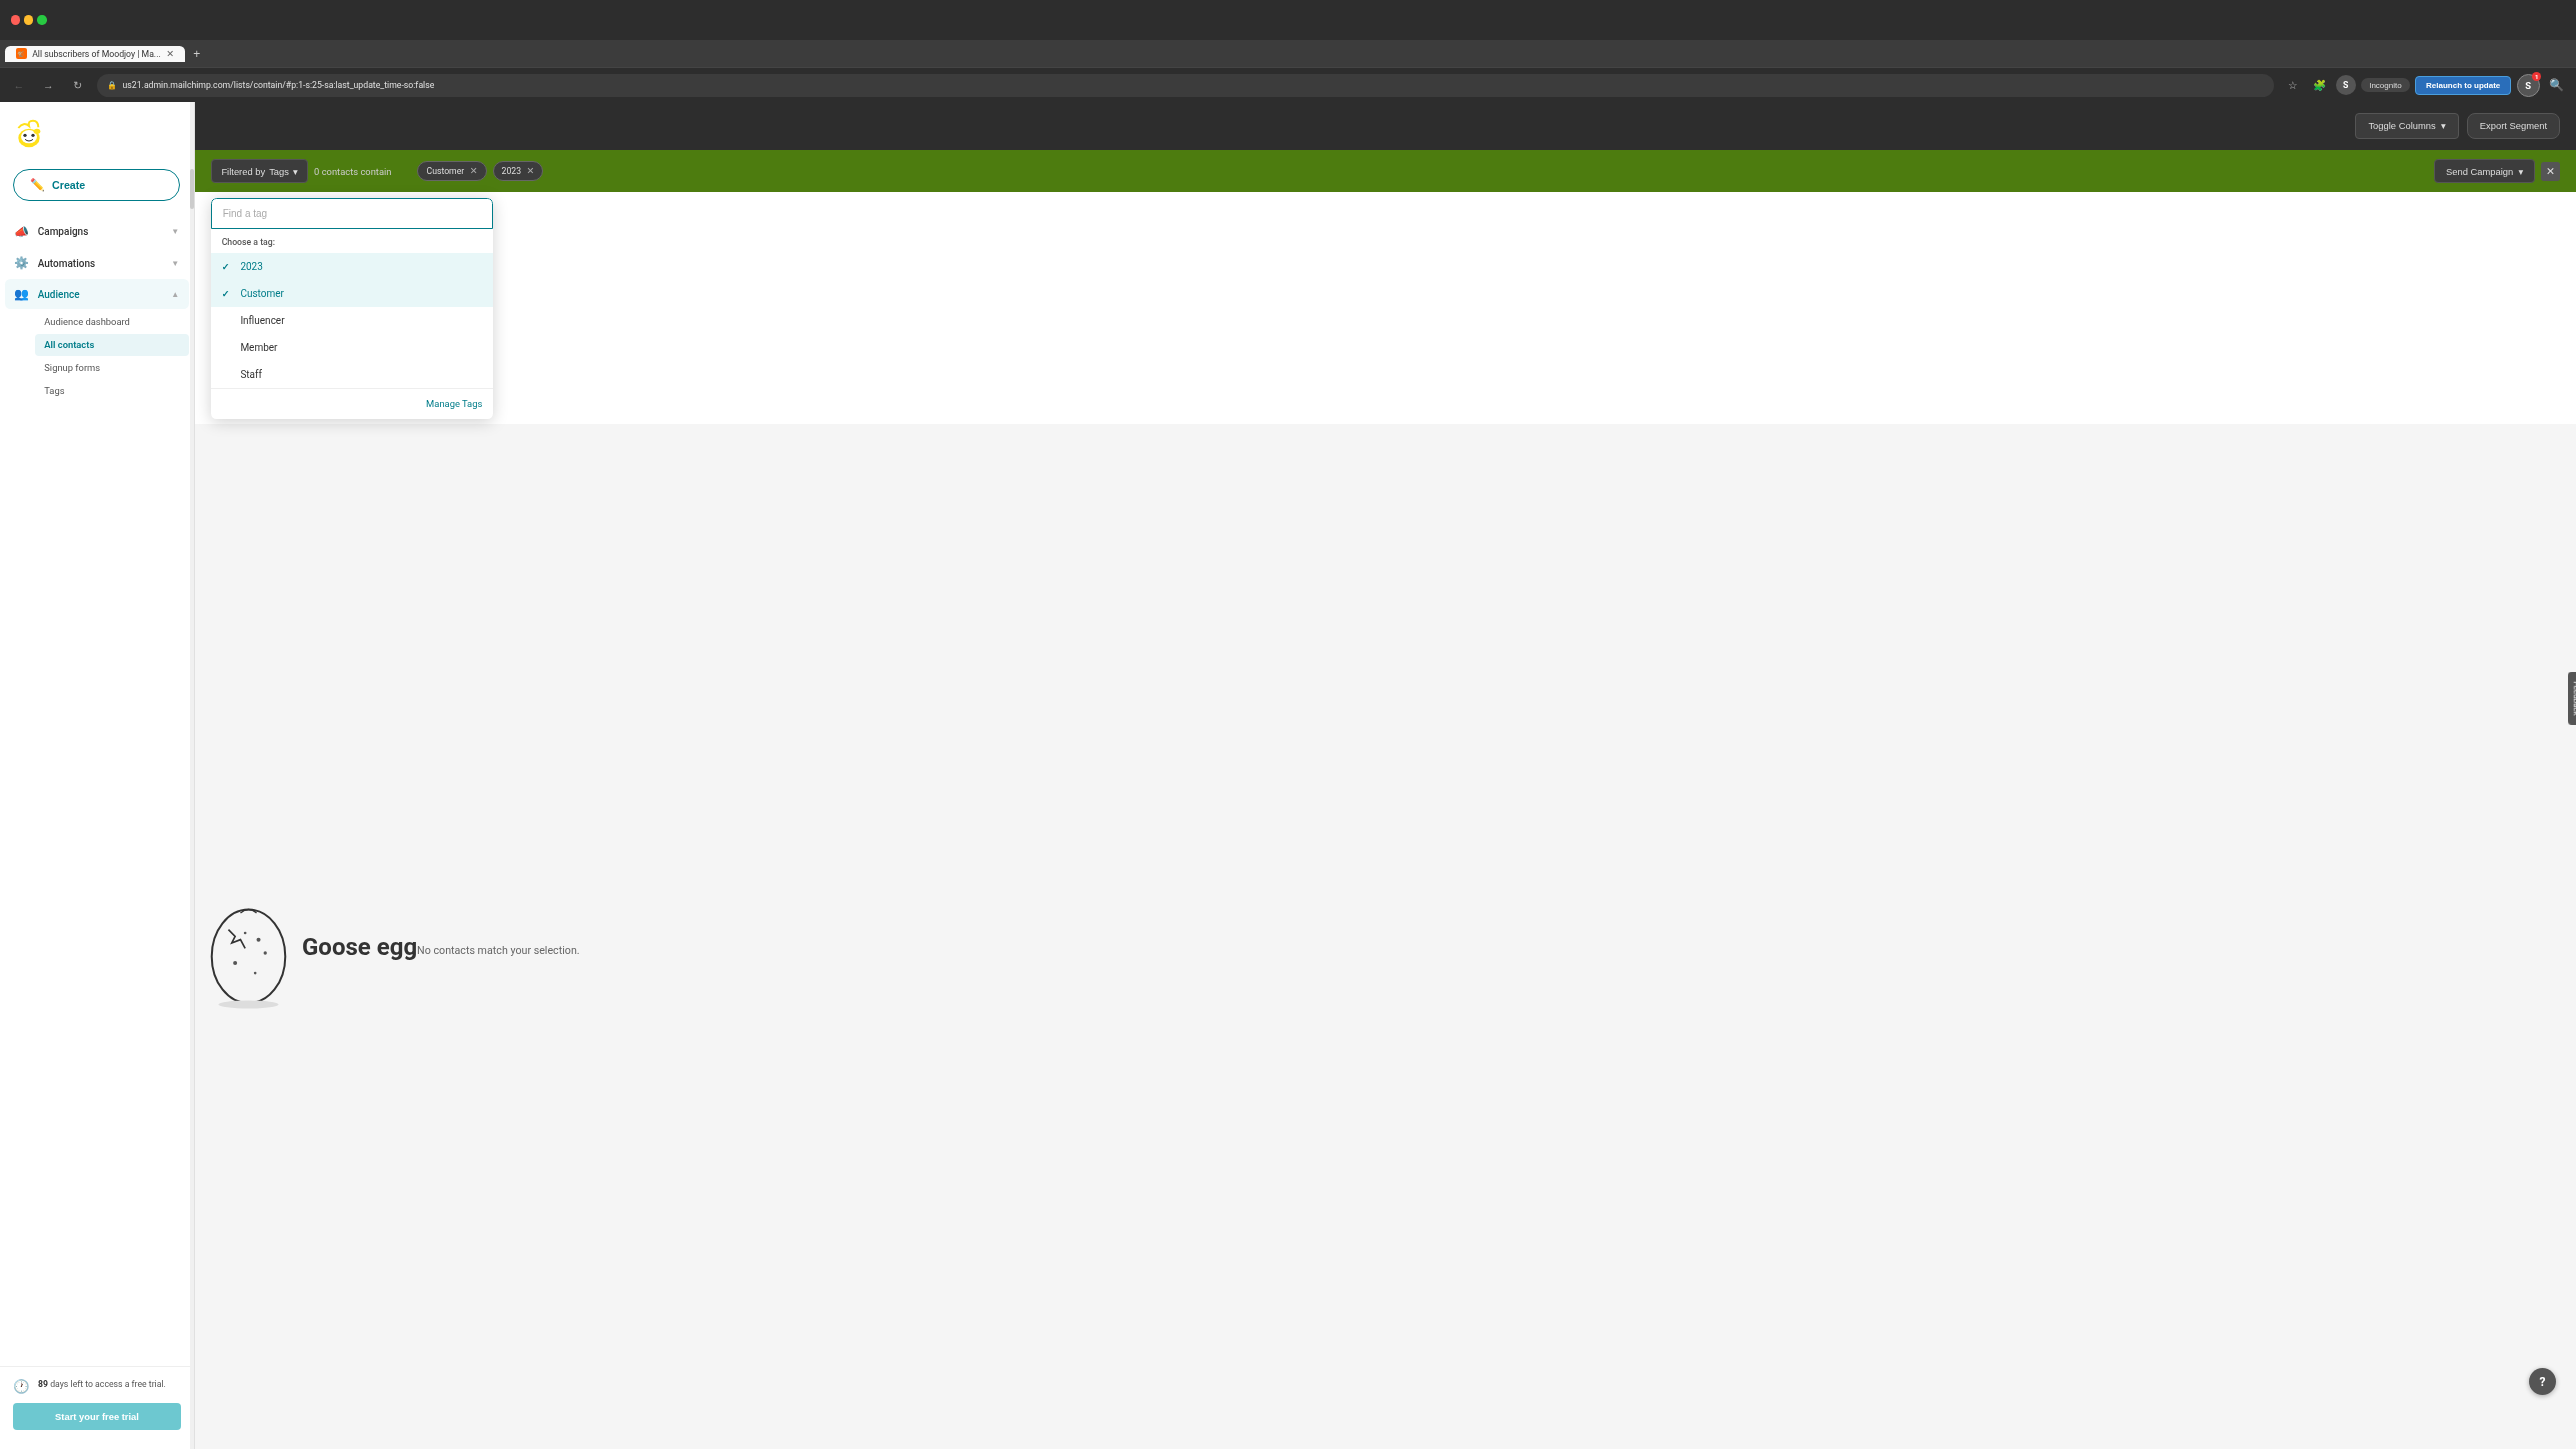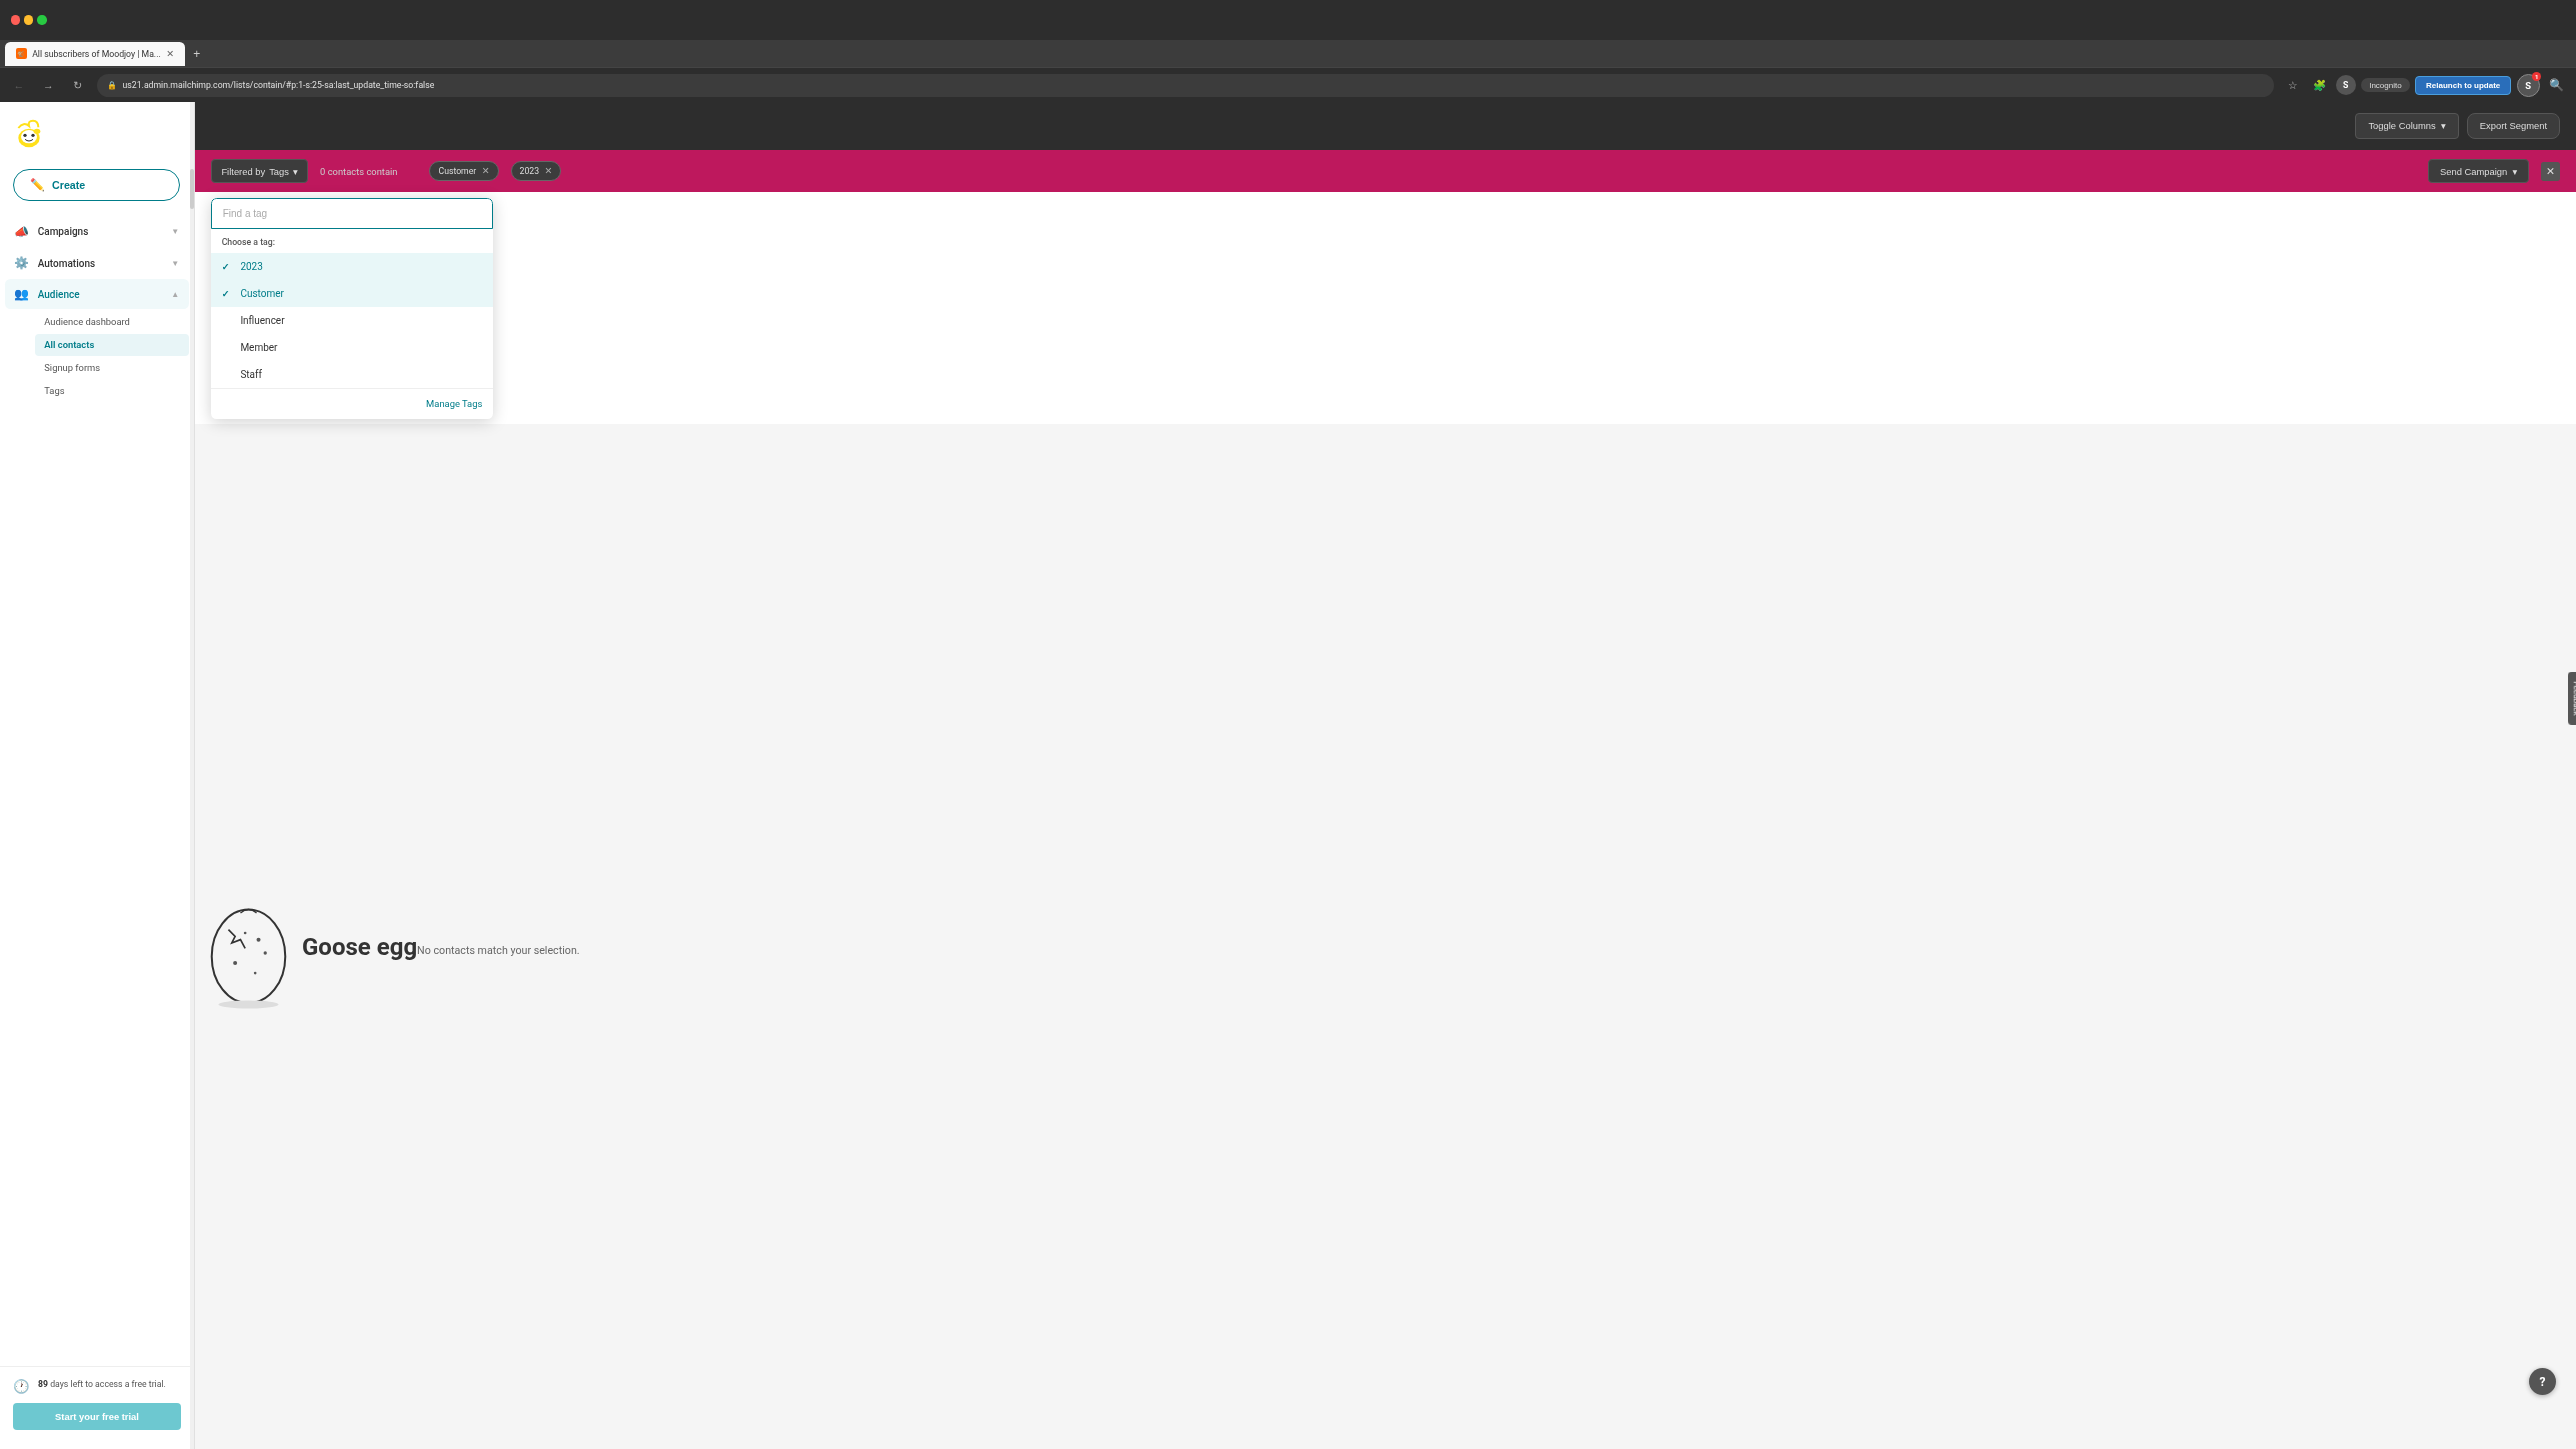--- a/index.html
+++ b/index.html
@@ -24,21 +24,21 @@
     }
     .browser-tab {
       background: #f9f9f9;
       border-radius: 5.4px 5.4px 0 0;
       padding: 5.4px 10.7px;
       font-size: 8.7px;
       color: #333;
       display: flex;
       align-items: center;
       gap: 5.4px;
-      height: 24px;
+      height: 16px;
       min-width: 134px;
     }
     .browser-tab-favicon {
       width: 10.7px;
       height: 10.7px;
       background: #ff6600;
       border-radius: 2px;
       font-size: 6.7px;
       color: white;
       display: flex;
@@ -264,25 +264,25 @@
     .export-segment-btn {
       background: #3c3c3c;
       border: 0.7px solid #555;
       border-radius: 8px;
       padding: 6.7px 12px;
       color: #ddd;
       font-size: 9.4px;
       cursor: pointer;
     }
     .filter-bar {
-      background: #be185d;
+      background: #4d7c0f;
       padding: 9.4px 16px;
       display: flex;
       align-items: center;
-      gap: 12px;
+      gap: 6px;
       flex-wrap: wrap;
     }
     .filter-by-btn {
       background: #3c3c3c;
       border: 0.7px solid #555;
       border-radius: 4px;
       padding: 5.4px 9.4px;
       color: #ddd;
       font-size: 9.4px;
       cursor: pointer;

